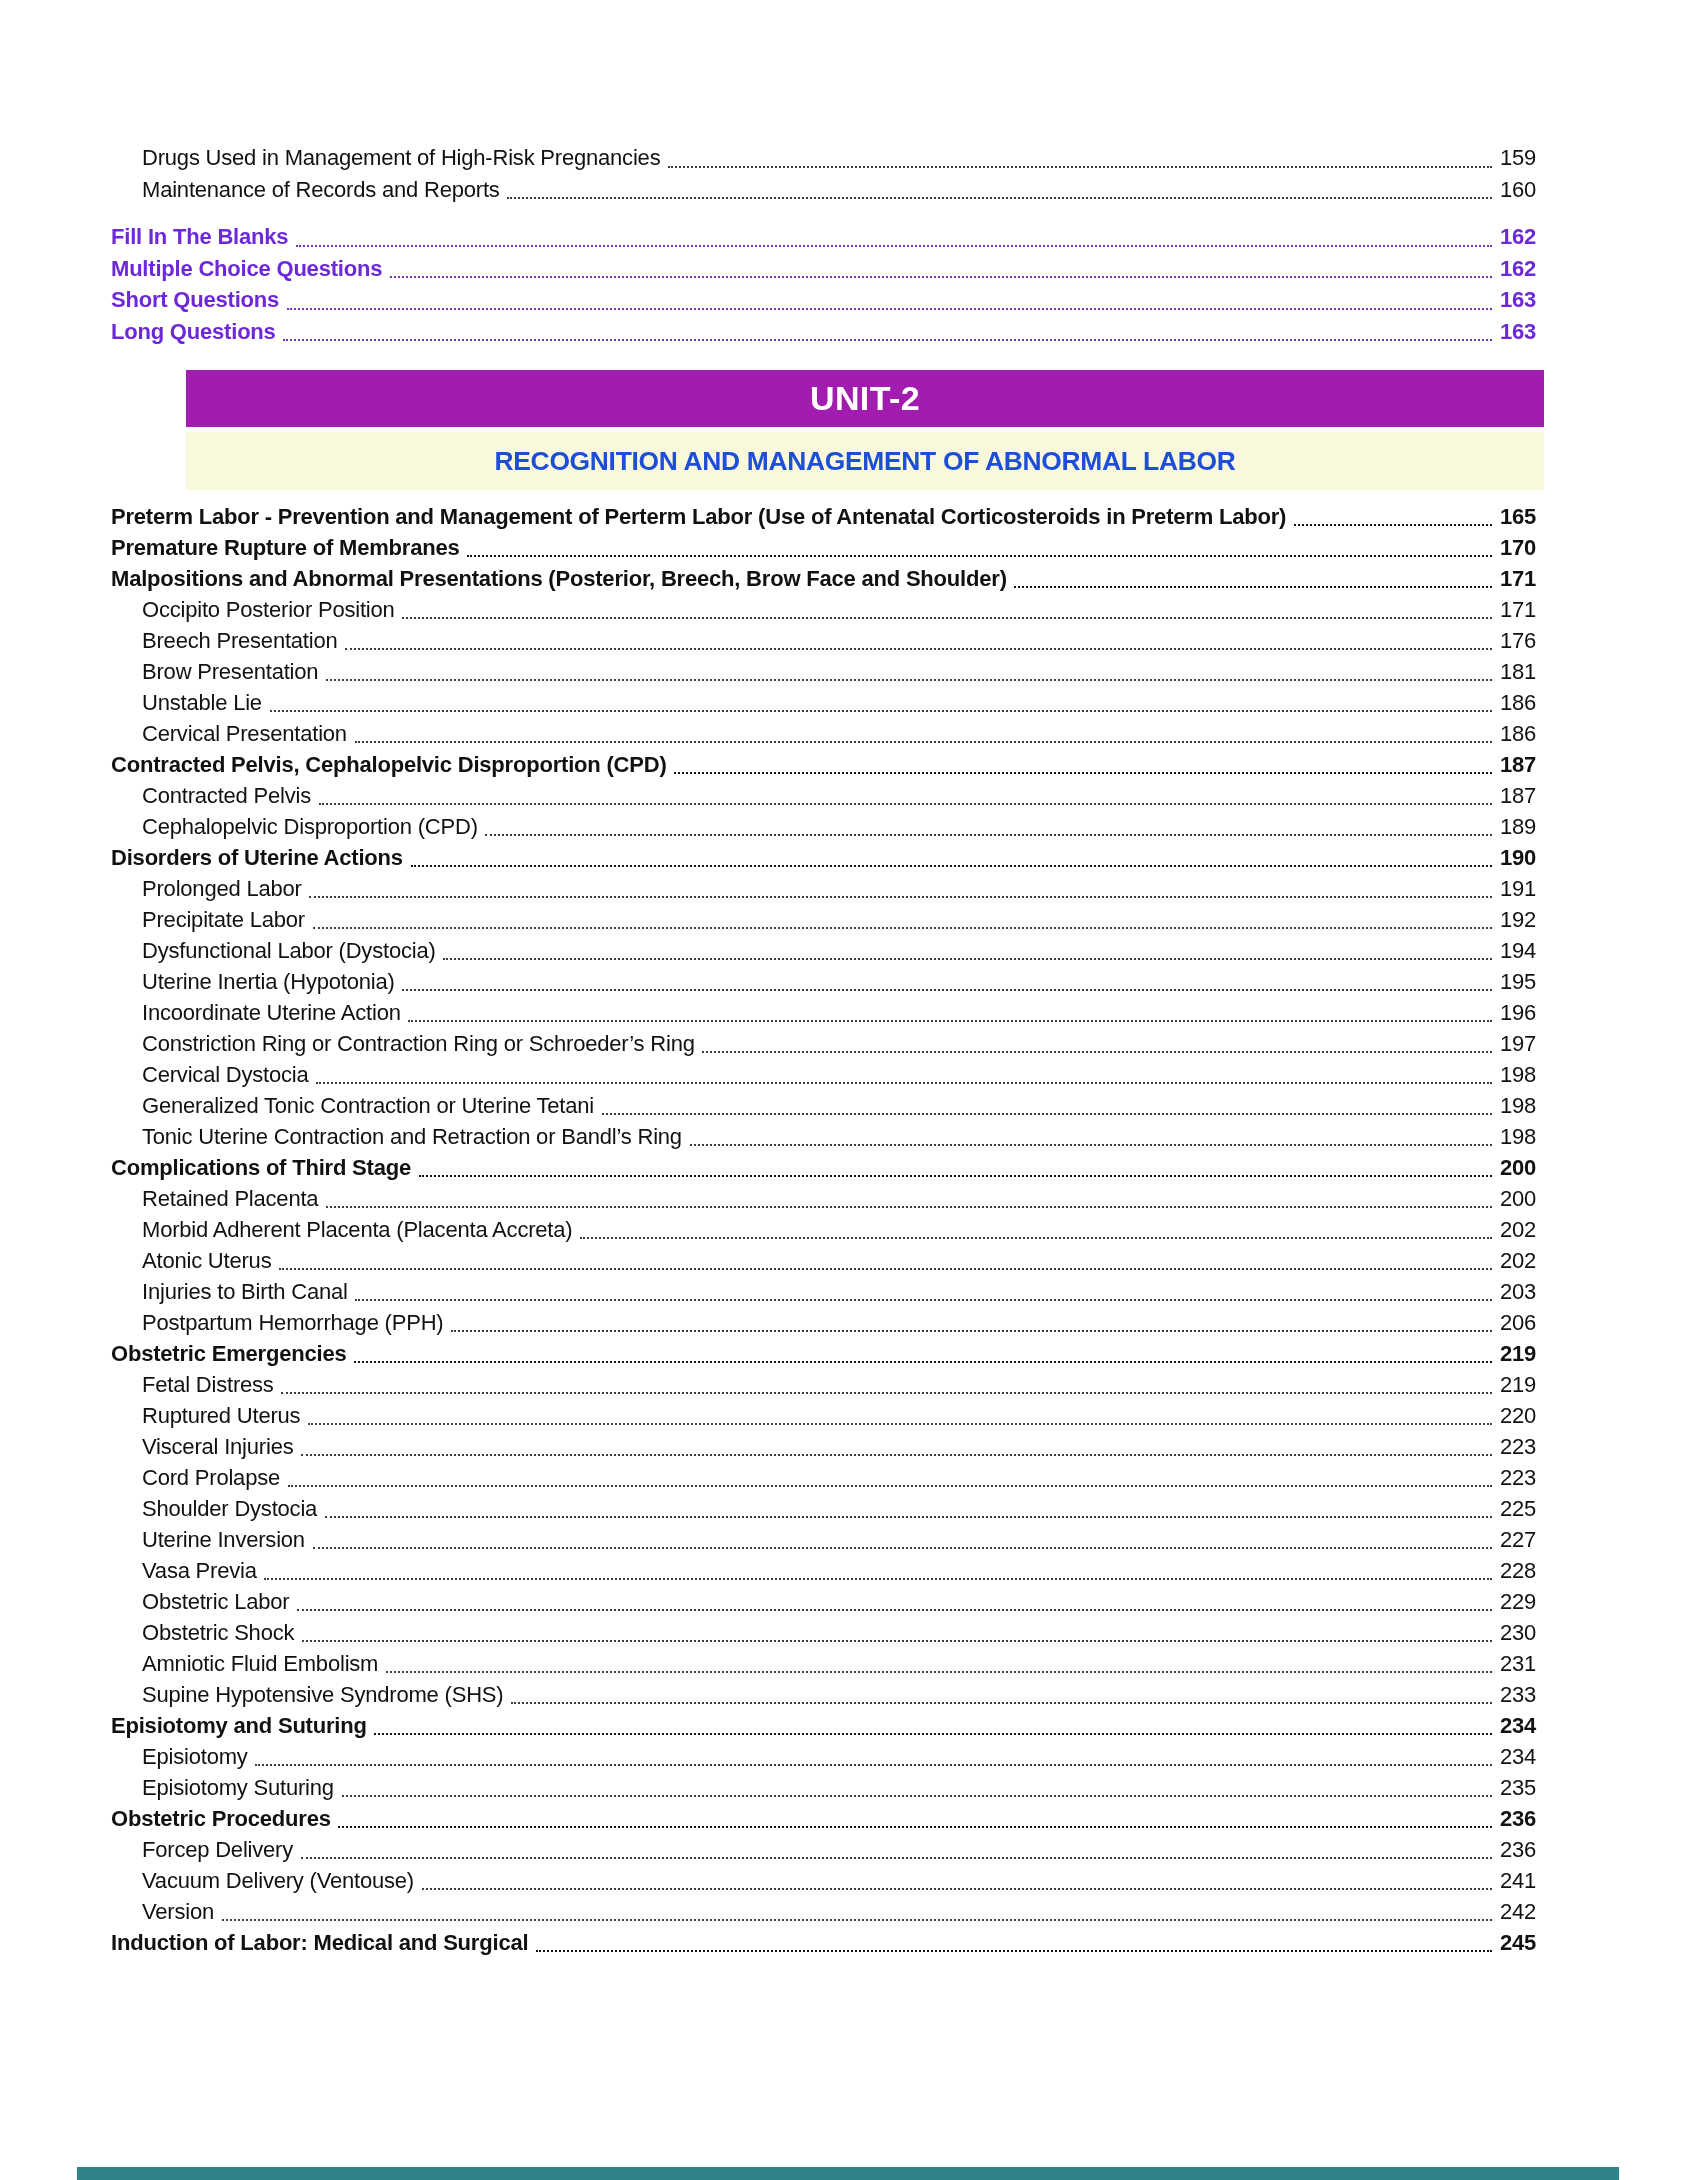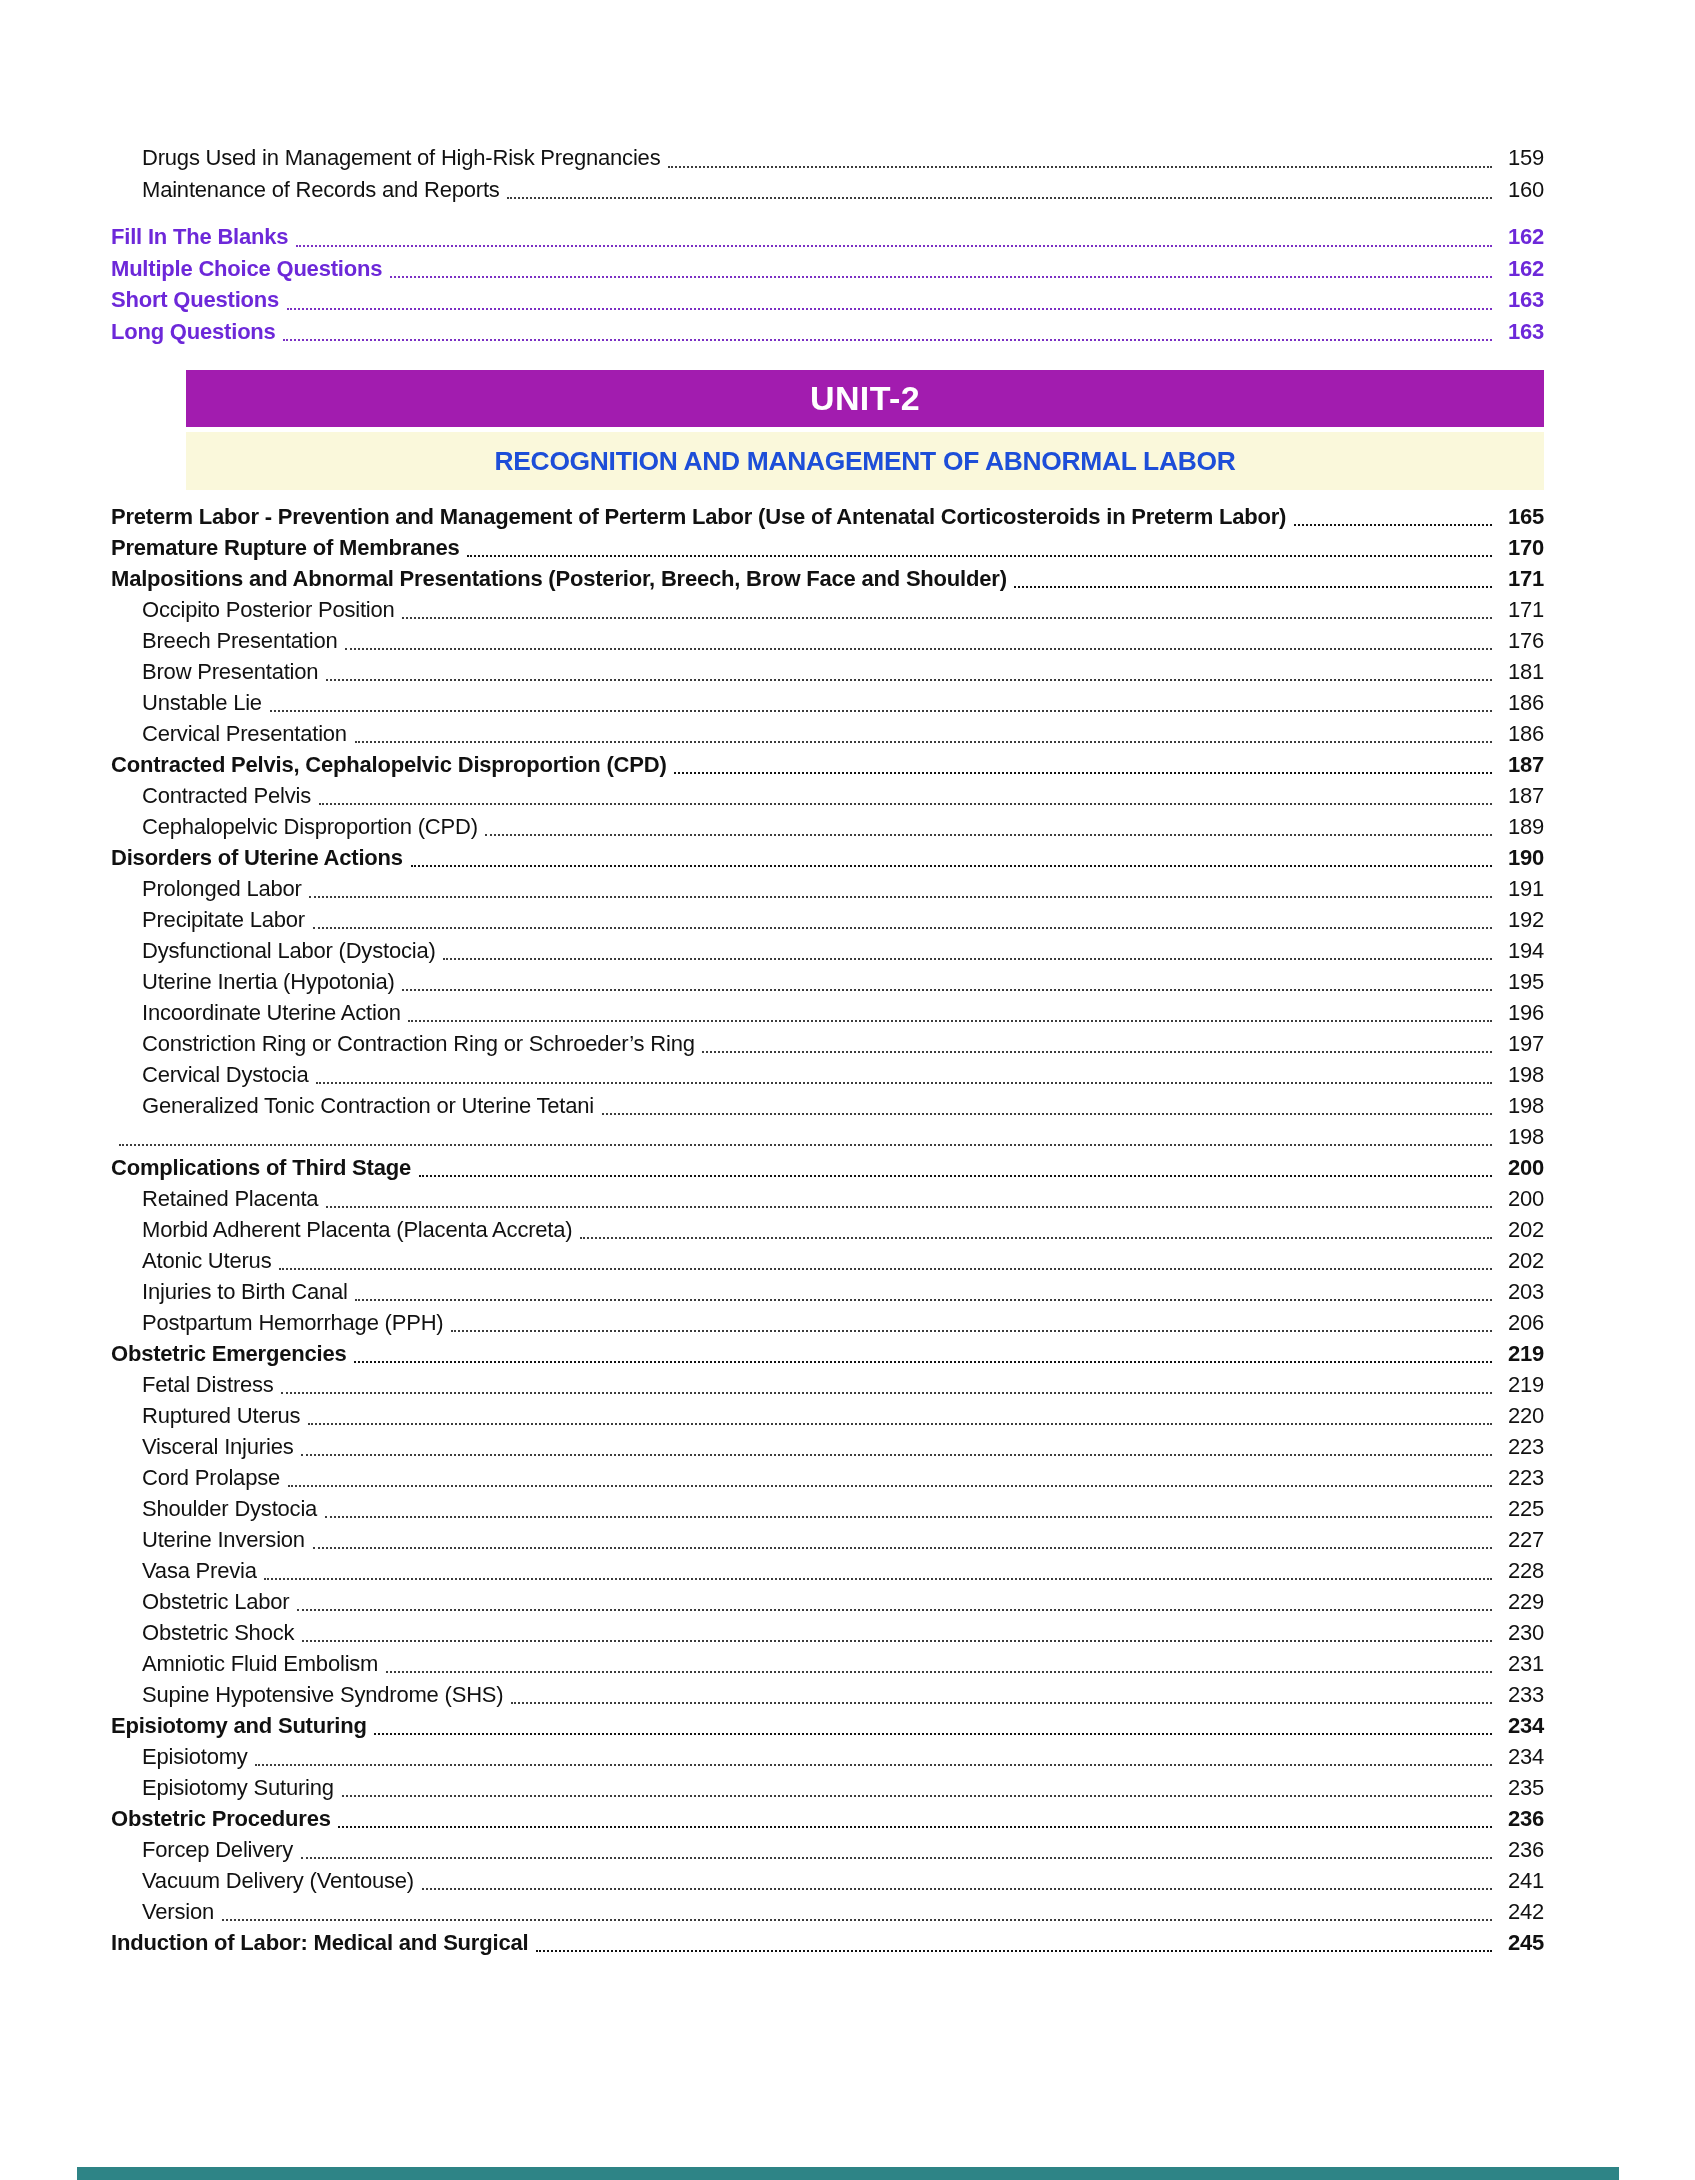--- a/index.html
+++ b/index.html
@@ -30,21 +30,21 @@
 
   .leader{
     flex:1 1 auto;min-width:13.6px;
     border-bottom:2.2px dotted #3c3c3c;
     margin:0 7.7px 6px 7.7px;
     align-self:flex-end;
   }
   .row.bold .leader{border-bottom:2.7px dotted #111111;}
   .row.purple .leader{border-bottom:2.9px dotted #7B30C4;}
 
-  .pg{flex:0 0 auto;min-width:44px;text-align:right;}
+  .pg{flex:0 0 auto;min-width:44px;}
   .row.bold .pg,.row.purple .pg{font-weight:bold;}
 
   .unit-banner{
     position:absolute;left:186px;right:152px;top:370px;height:57px;
     background:#a21caf;color:#ffffff;
     text-align:center;line-height:57px;
     font-size:34px;font-weight:bold;letter-spacing:0.4px;
   }
   .unit-subtitle{
     position:absolute;left:186px;right:152px;top:432px;height:58px;
@@ -197,20 +197,21 @@
         <span class="lbl">Cervical Dystocia</span>
         <span class="leader"></span>
         <span class="pg">198</span>
       </div>
       <div class="row sub">
         <span class="lbl">Generalized Tonic Contraction or Uterine Tetani</span>
         <span class="leader"></span>
         <span class="pg">198</span>
       </div>
       <div class="row sub">
+        <span class="lbl">Tonic Uterine Contraction and Retraction or Bandl’s Ring</span>
         <span class="leader"></span>
         <span class="pg">198</span>
       </div>
       <div class="row bold">
         <span class="lbl">Complications of Third Stage</span>
         <span class="leader"></span>
         <span class="pg">200</span>
       </div>
       <div class="row sub">
         <span class="lbl">Retained Placenta</span>

